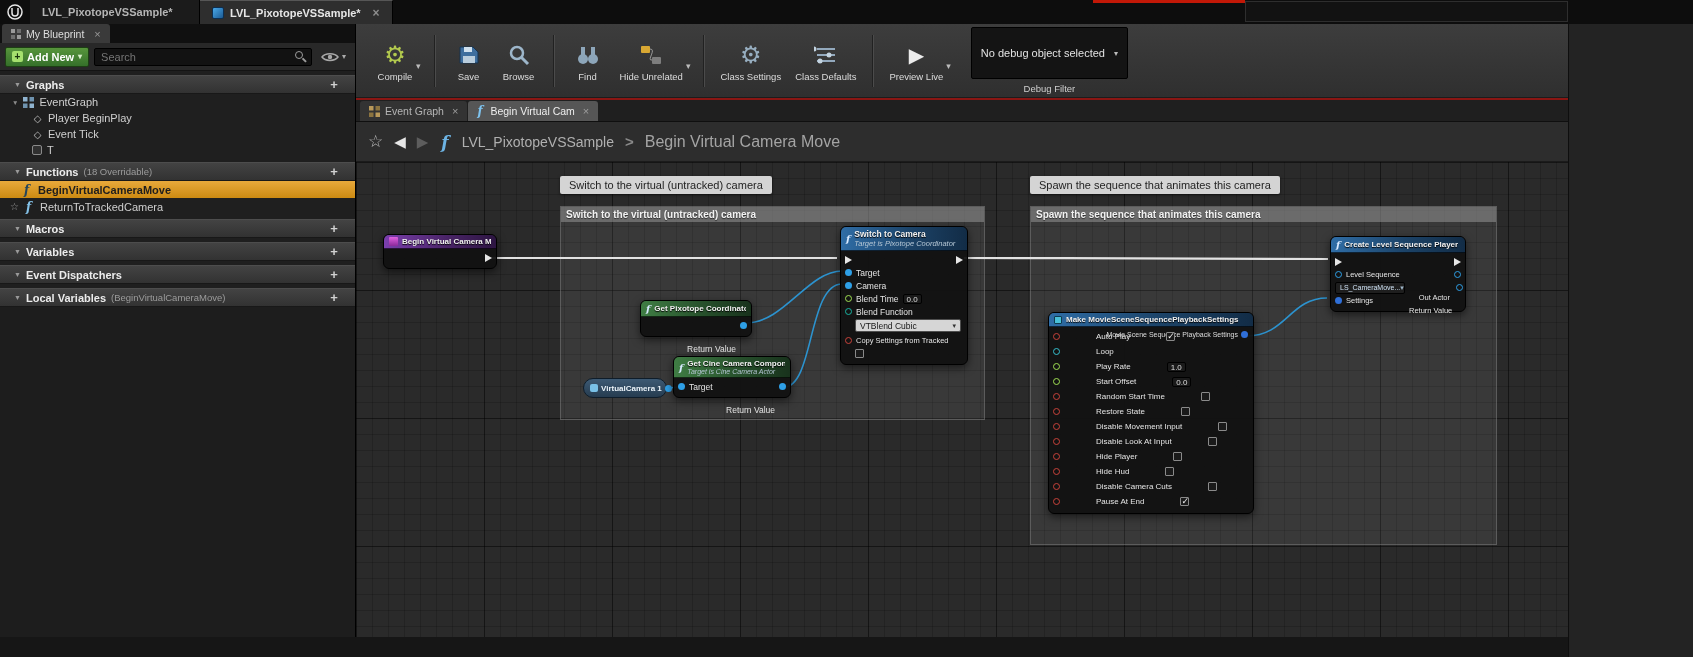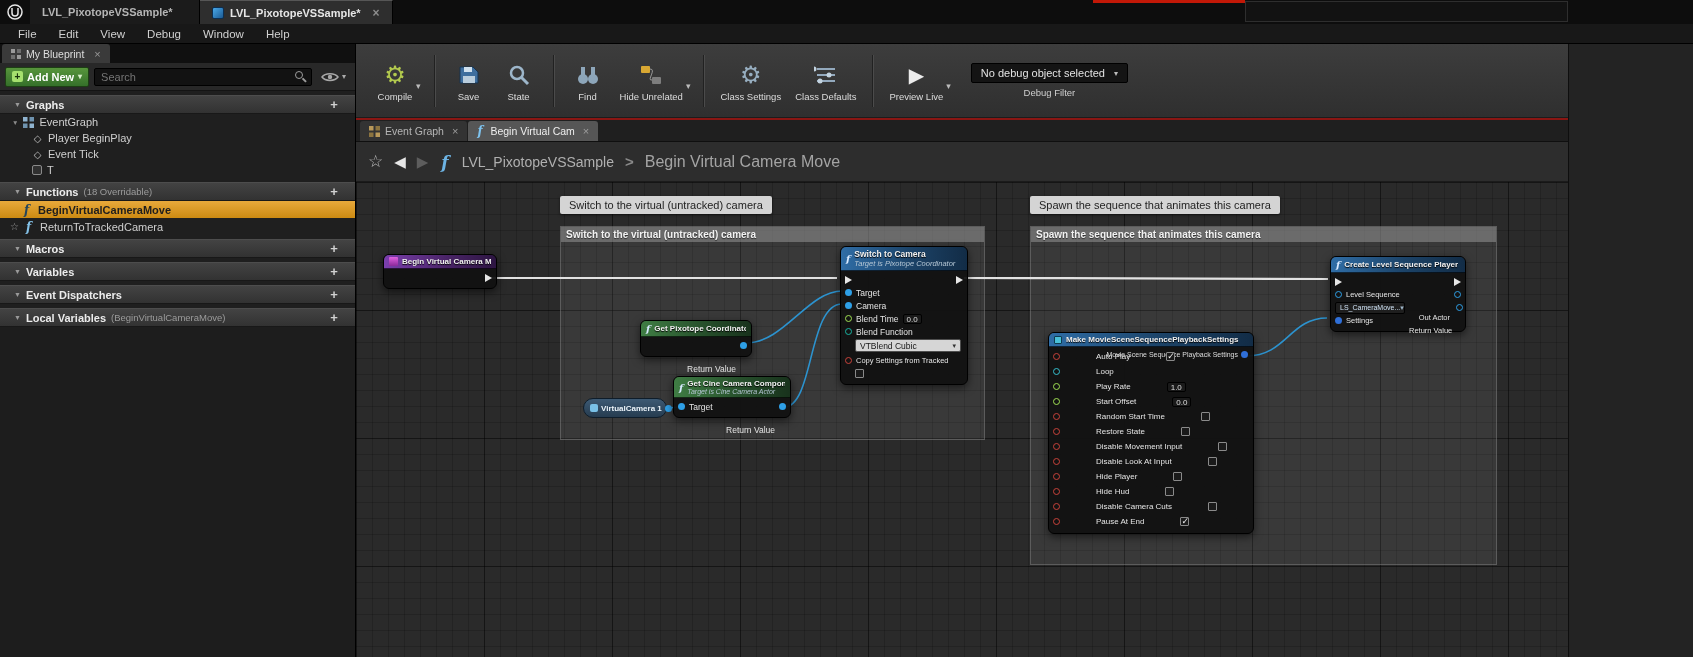--- a/index.html
+++ b/index.html
@@ -78,21 +78,21 @@
   .tico{height:26px;display:flex;align-items:center;justify-content:center;}
   .tlabel{font-size:9.5px;color:#dcdcdc;white-space:nowrap;}
   .gear{font-size:24px;line-height:24px;}
   .gear.green{color:#b2c94e;}
   .gear.gray{color:#97aec0;}
   .playico{color:#ececec;font-size:20px;line-height:24px;}
   .tcaret{font-size:9px;color:#bbb;margin:10px 4px 0 -4px;}
   .tsep{width:1px;height:52px;background:#212121;margin:0 9px;box-shadow:1px 0 0 #4b4b4b;}
   .debuggroup{margin-left:16px;display:flex;flex-direction:column;align-items:center;gap:4px;}
   .debugbox{display:flex;align-items:center;gap:9px;background:#141414;border:1px solid #000;border-radius:2px;
-    padding:3px 9px;font-size:11px;color:#e2e2e2;}
+    padding:19px 9px;font-size:11px;color:#e2e2e2;}
   .debugbox .caret{font-size:8px;color:#bbb;}
   .debuglabel{font-size:9.5px;color:#cfcfcf;}
   #redline{height:2px;background:#8a1613;}
 
   #graphtabs{height:22px;background:#1f1f1f;display:flex;align-items:flex-end;padding-left:4px;gap:1px;
     border-bottom:1px solid #0f0f0f;}
   .gtab{height:20px;display:flex;align-items:center;gap:5px;padding:0 9px;background:#333;color:#b5b5b5;
     font-size:10.5px;border-radius:3px 3px 0 0;}
   .gtab.active{background:#565656;color:#eee;}
   .gtab .gclose{color:#9d9d9d;font-size:11px;margin-left:3px;}
@@ -189,28 +189,20 @@
     </div>
     <div class="doctab active">
       <span class="bp-icon"></span>
       <span class="doctab-label">LVL_PixotopeVSSample*</span>
       <span class="doctab-close">×</span>
     </div>
     <div class="tb-red"></div>
     <div class="tb-darkbox"></div>
   </header>
 
-  <nav id="menubar">
-    <span class="menu-item">File</span>
-    <span class="menu-item">Edit</span>
-    <span class="menu-item">View</span>
-    <span class="menu-item">Debug</span>
-    <span class="menu-item">Window</span>
-    <span class="menu-item">Help</span>
-  </nav>
 
   <div id="main">
 
     <aside id="left">
       <div class="panel-tabstrip">
         <div class="panel-tab">
           <svg width="10" height="10">
               <rect x="0" y="0" width="4" height="4" fill="#9a9a9a"></rect>
               <rect x="6" y="0" width="4" height="4" fill="#6e6e6e"></rect>
               <rect x="0" y="6" width="4" height="4" fill="#6e6e6e"></rect>
@@ -327,21 +319,21 @@
           </span>
           <span class="tlabel">Save</span>
         </div>
         <div class="tbtn">
           <span class="tico">
             <svg width="24" height="24">
                 <circle cx="10" cy="10" r="6" fill="none" stroke="#9db6ca" stroke-width="2.5"></circle>
                 <line x1="14.5" y1="14.5" x2="21" y2="21" stroke="#9db6ca" stroke-width="3"></line>
               </svg>
           </span>
-          <span class="tlabel">State</span>
+          <span class="tlabel">Browse</span>
         </div>
         <div class="tsep"></div>
         <div class="tbtn">
           <span class="tico">
             <svg width="24" height="24">
                 <rect x="5" y="4" width="4" height="8" fill="#8da6ba"></rect>
                 <rect x="15" y="4" width="4" height="8" fill="#8da6ba"></rect>
                 <circle cx="7" cy="16" r="5" fill="#8da6ba"></circle>
                 <circle cx="17" cy="16" r="5" fill="#8da6ba"></circle>
               </svg>

